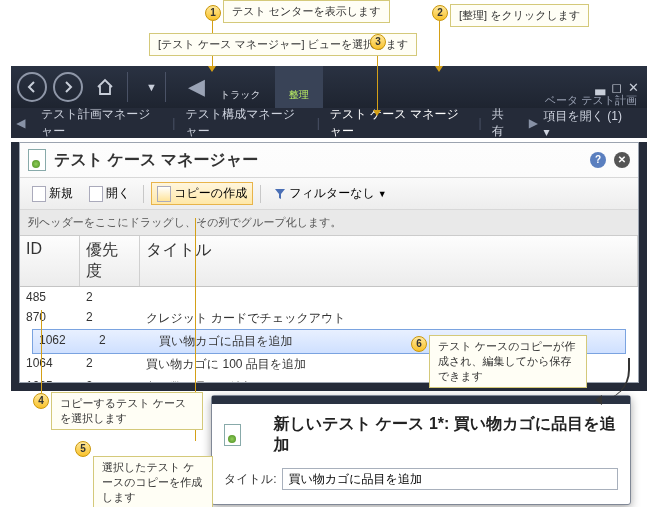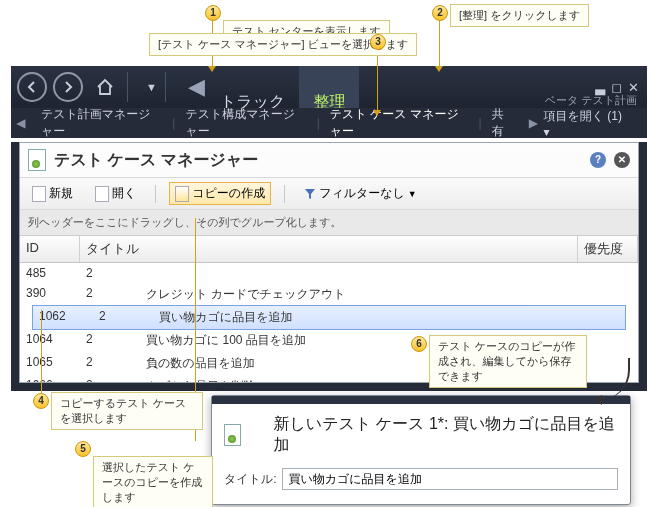--- a/index.html
+++ b/index.html
@@ -9,71 +9,71 @@
 .callout-line{position:absolute;background:#d4a017;z-index:40}
 .arrow-down{position:absolute;width:0;height:0;border-left:4px solid transparent;border-right:4px solid transparent;border-top:6px solid #d4a017;z-index:40}
 
 .navbar{position:absolute;top:66px;left:11px;right:4px;height:42px;background:linear-gradient(#2a3242,#1e2430);display:flex;align-items:center;color:#e8e8e8}
 .nav-arrow{width:30px;height:30px;border:2px solid #8f97a8;border-radius:50%;margin-left:6px;display:flex;align-items:center;justify-content:center;cursor:pointer}
 .nav-home{width:28px;height:28px;margin-left:8px;cursor:pointer;display:flex;align-items:center;justify-content:center}
 .nav-sep{width:1px;height:30px;background:#4a5266;margin:0 8px}
 .nav-title{font-size:18px;color:#fff;margin-left:4px}
 .nav-dd{margin-left:10px;color:#c8ced9;font-size:11px}
 .nav-chev{width:18px;margin-left:14px;color:#9aa3b5;font-size:22px;cursor:pointer}
-.nav-tab{padding:15px 14px;height:42px;line-height:42px;font-size:16px;color:#d8dce5;cursor:pointer}
+.nav-tab{padding:8px 14px;height:42px;line-height:42px;font-size:10px;color:#d8dce5;cursor:pointer}
 .nav-tab.active{background:#394357;color:#bef264}
 .nav-right{margin-left:auto;display:flex;align-items:center;padding-right:8px}
 .win-btn{color:#c8ced9;font-size:13px;margin-left:6px;cursor:pointer}
 
 .subnav{position:absolute;top:108px;left:11px;right:4px;height:30px;background:#252b39;display:flex;align-items:center;color:#cfd4df;font-size:12px}
 .sub-chev{width:22px;text-align:center;color:#8892a6;cursor:pointer}
 .sub-item{padding:0 10px;cursor:pointer}
 .sub-item.active{color:#fff;font-weight:500}
 .sub-sep{color:#4a5266}
 .sub-right{margin-left:auto;padding-right:24px;cursor:pointer}
 
 .panel-wrap{position:absolute;top:142px;left:11px;right:4px;bottom:116px;background:#252b39;padding:0 8px 8px 8px}
 .panel{background:linear-gradient(#fdfdfd,#f4f4f4);border:1px solid #9ca4b0;height:100%;display:flex;flex-direction:column}
 .panel-head{display:flex;align-items:center;padding:6px 8px;border-bottom:1px solid #d8d8d8}
 .doc-icon{width:18px;height:22px;background:#fff;border:1px solid #8aa;position:relative;margin-right:8px}
 .doc-icon::after{content:"";position:absolute;left:3px;bottom:2px;width:8px;height:8px;border-radius:50%;background:radial-gradient(#8fce5a,#4a8a1e)}
 .panel-title{font-size:16px;font-weight:bold;color:#333}
 .panel-head-r{margin-left:auto;display:flex;gap:8px}
 .hbtn{width:16px;height:16px;border-radius:50%;background:#5a7fbf;color:#fff;font-size:10px;text-align:center;line-height:16px;cursor:pointer;font-weight:bold}
-.toolbar{display:flex;align-items:center;padding:4px 6px;gap:10px;border-bottom:1px solid #d8d8d8;background:linear-gradient(#fafafa,#ededed)}
+.toolbar{display:flex;align-items:center;padding:4px 6px;gap:4px;border-bottom:1px solid #d8d8d8;background:linear-gradient(#fafafa,#ededed)}
 .tbtn{display:flex;align-items:center;gap:3px;padding:2px 5px;border:1px solid transparent;cursor:pointer;font-size:12px}
 .tbtn.hl{border:1px solid #e8b44a;background:linear-gradient(#fff6de,#ffe8a8)}
 .ticon{width:14px;height:16px;background:#fff;border:1px solid #aab;display:inline-block}
 .tsep{width:1px;height:18px;background:#c8c8c8;margin:0 3px}
 .filter-icon{width:12px;height:12px;display:inline-block}
 .grouphdr{background:#e9e9e9;padding:5px 8px;font-size:11px;color:#555;border-bottom:1px solid #ccc}
 .gridhead{display:flex;background:linear-gradient(#fdfdfd,#ececec);border-bottom:1px solid #c4c4c4}
-.gh{padding:4px 6px;border-right:1px solid #d0d0d0;font-size:13px;color:#333}
+.gh{padding:4px 6px;border-right:1px solid #d0d0d0;font-size:16px;color:#333}
 .gh.c1{width:60px}.gh.c2{width:60px}.gh.c3{flex:1}
 .gridbody{flex:1;overflow:auto;background:#fff}
 .gr{display:flex;font-size:12px;color:#333;cursor:pointer}
 .gr.sel{background:linear-gradient(#e8f0ff,#cfe0ff);border:1px solid #7aa3e0;margin:-1px 12px}
 .gc{padding:3px 6px}
 .gc.c1{width:60px}.gc.c2{width:60px}.gc.c3{flex:1}
 
 .popup{position:absolute;left:211px;top:395px;width:420px;background:#fff;border:1px solid #808896;box-shadow:0 3px 10px rgba(0,0,0,.35);border-radius:3px}
 .popup-bar{height:8px;background:#2a3242}
 .popup-head{display:flex;align-items:center;padding:10px 12px 6px}
-.popup-title{font-size:16px;font-weight:normal;color:#222;margin-left:24px}
+.popup-title{font-size:16px;font-weight:bold;color:#222;margin-left:24px}
 .popup-row{display:flex;align-items:center;padding:6px 12px 14px}
 .popup-lbl{font-size:12px;color:#333;margin-right:6px}
 .popup-input{flex:1;border:1px solid #a8b0bc;padding:3px 5px;font-size:12px;background:#fff}
 .curve{position:absolute;border:2px solid #333;border-left:none;border-top:none;border-bottom:none;border-radius:0 0 40px 0;z-index:40}
 .curve-arrow{position:absolute;width:0;height:0;border-top:5px solid transparent;border-bottom:5px solid transparent;border-right:7px solid #333;z-index:40}
 </style>
 </head>
 <body>
 
 <div class="callout-num" style="top:5px;left:205px">1</div>
-<div class="callout-box" style="top:20px;left:223px">テスト センターを表示します</div>
+<div class="callout-box" style="top:0;left:223px">テスト センターを表示します</div>
 <div class="callout-line" style="top:21px;left:212px;width:1px;height:45px"></div>
 <div class="arrow-down" style="top:66px;left:208px"></div>
 
 <div class="callout-num" style="top:5px;left:432px">2</div>
 <div class="callout-box" style="top:4px;left:450px">[整理] をクリックします</div>
 <div class="callout-line" style="top:21px;left:439px;width:1px;height:45px"></div>
 <div class="arrow-down" style="top:66px;left:435px"></div>
 
 <div class="callout-num" style="top:34px;left:370px">3</div>
 <div class="callout-box" style="top:33px;left:149px;">[テスト ケース マネージャー] ビューを選択します</div>
@@ -163,30 +163,30 @@
         <span class="filter-icon"><svg width="12" height="12" viewBox="0 0 12 12">
               <path d="M1 1h10L7 6v5l-2-1V6z" fill="#4a6fb5"></path>
             </svg></span>
         <span>フィルターなし</span> 
           <span style="font-size:9px">▼</span>
       </div>
     </div>
     <div class="grouphdr">列ヘッダーをここにドラッグし、その列でグループ化します。</div>
     <div class="gridhead">
       <div class="gh c1">ID</div>
+      <div class="gh c2">優先度</div>
       <div class="gh c3">タイトル</div>
-      <div class="gh c2">優先度</div>
     </div>
     <div class="gridbody" id="gridbody">
         <div class="gr">
           <div class="gc c1">485</div>
           <div class="gc c2">2</div>
         </div>
         <div class="gr">
-          <div class="gc c1">390</div>
+          <div class="gc c1">870</div>
           <div class="gc c2">2</div>
           <div class="gc c3">クレジット カードでチェックアウト</div>
         </div>
         <div class="gr sel">
           <div class="gc c1">1062</div>
           <div class="gc c2">2</div>
           <div class="gc c3">買い物カゴに品目を追加</div>
         </div>
         <div class="gr">
           <div class="gc c1">1064</div>

